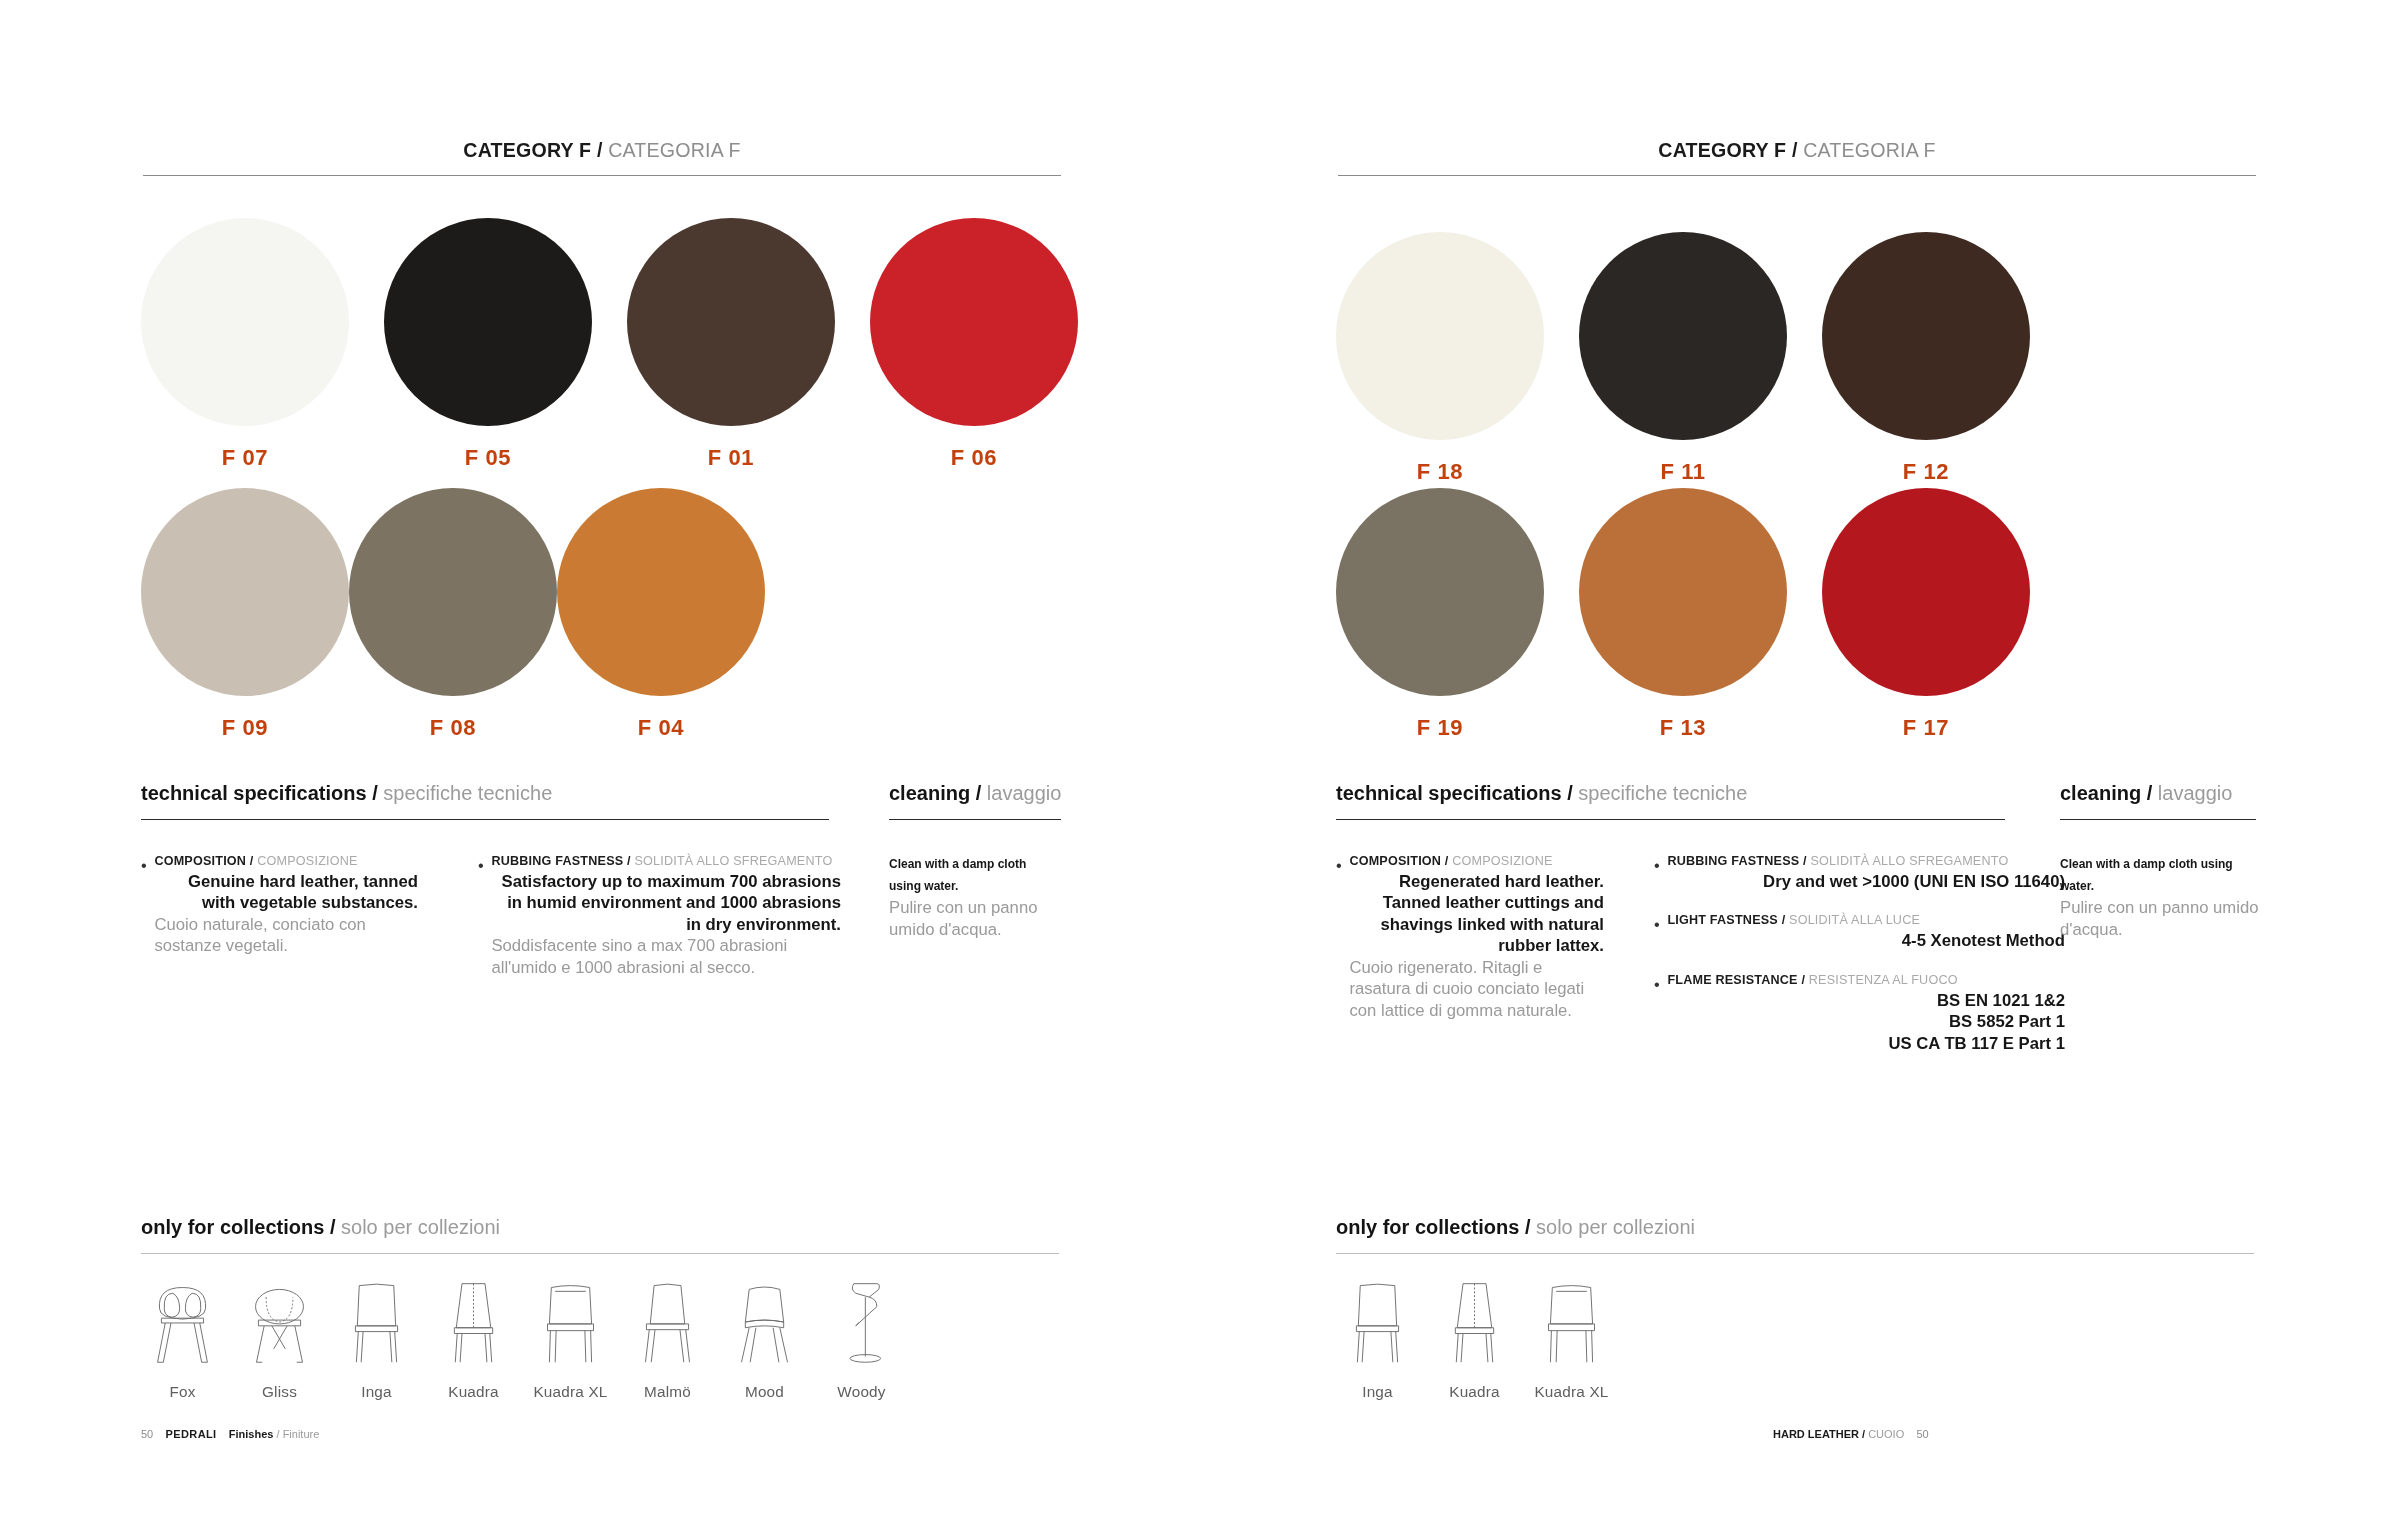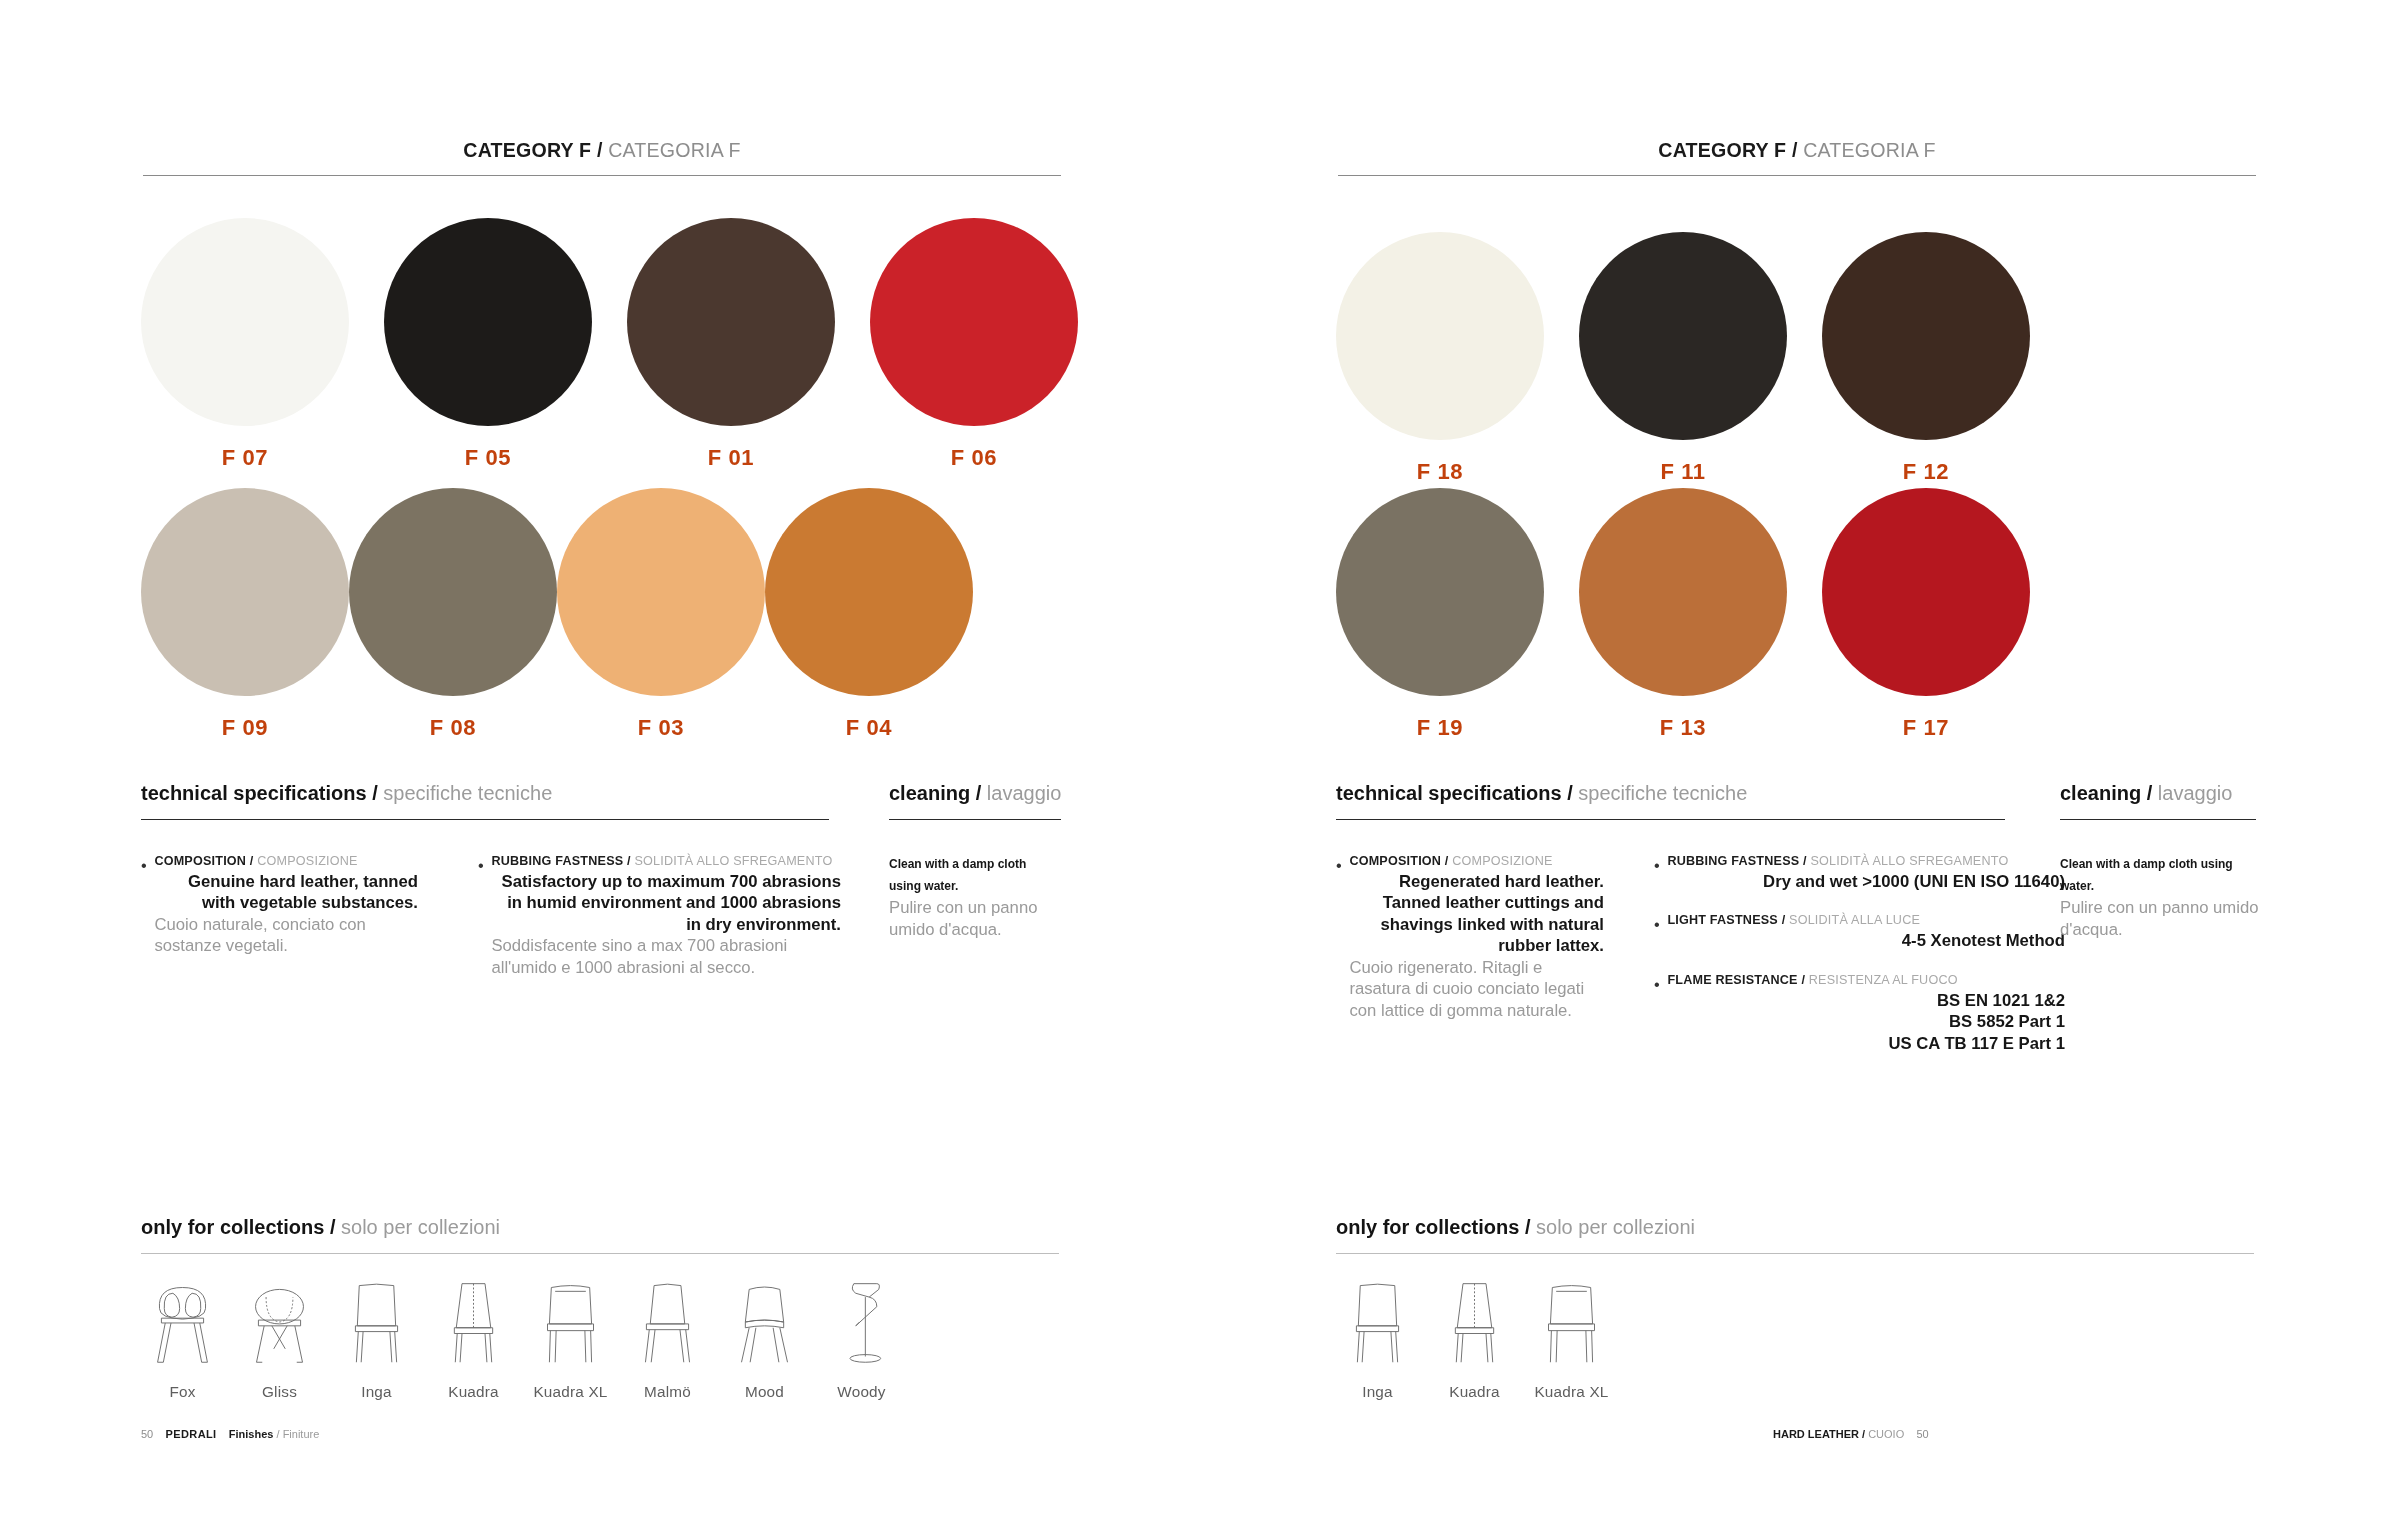--- a/index.html
+++ b/index.html
@@ -140,24 +140,20 @@
     </div>
 
     <div class="swatch-row" style="top:488px; left:141px; ">
       <div class="swatch-cell">
         <div class="dot dot-lg" style="background:#c9bfb2;"></div>
         <div class="sw-label">F 09</div>
       </div>
       <div class="swatch-cell">
         <div class="dot dot-lg" style="background:#7c7362;"></div>
         <div class="sw-label">F 08</div>
-      </div>
-      <div class="swatch-cell">
-        <div class="dot dot-lg" style="background:#eeb174;"></div>
-        <div class="sw-label">F 03</div>
       </div>
       <div class="swatch-cell">
         <div class="dot dot-lg" style="background:#ca7a32;"></div>
         <div class="sw-label">F 04</div>
       </div>
     </div>
 
     <div class="sec-title" style="top:782px; left:141px;">
       <span class="en">technical specifications</span>
       <span class="sl">/</span>

